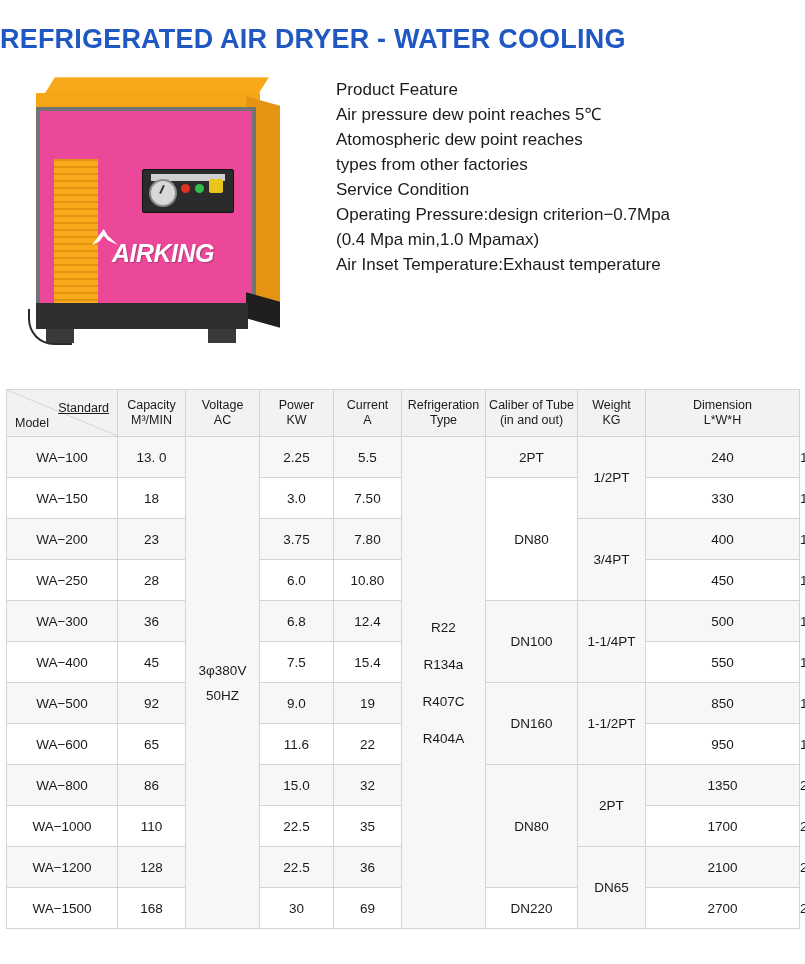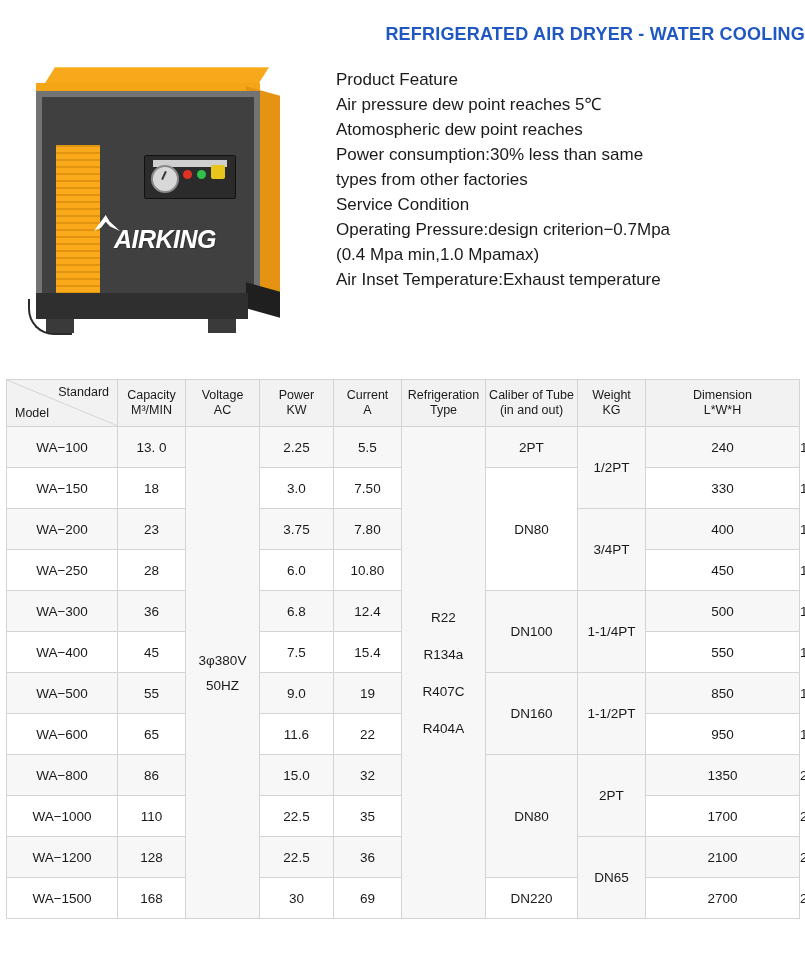--- a/index.html
+++ b/index.html
@@ -13,23 +13,23 @@
     font-family: "Liberation Sans", sans-serif;
     color: #111111;
     overflow: hidden;
   }
   .page {
     position: relative;
     width: 805px;
     height: 964px;
   }
   .title {
-    text-align: right;
+    text-align: left;
     color: #1f57c3;
-    font-size: 18px;
+    font-size: 27px;
     font-weight: bold;
     letter-spacing: 0.2px;
     padding-top: 24px;
     padding-bottom: 6px;
     white-space: nowrap;
   }
   .top-section {
     display: flex;
     flex-direction: row;
     align-items: flex-start;
@@ -65,25 +65,25 @@
     position: absolute;
     left: 8px;
     top: 16px;
     width: 224px;
     height: 20px;
     background: #f5a617;
   }
   .m-body {
     position: absolute;
     left: 8px;
-    top: 24px;
+    top: 30px;
     width: 212px;
     height: 196px;
-    background: #404040;
-    border: 6px solid #737373;
+    background: #ec4899;
+    border: 4px solid #737373;
   }
   .m-side {
     position: absolute;
     left: 218px;
     top: 24px;
     width: 34px;
     height: 200px;
     background: #e59312;
     transform: skewY(16deg);
   }
@@ -245,21 +245,22 @@
   }
   .spec-table tbody tr:nth-child(even) td {
     background: #ffffff;
   }
   .hdr-model {
     position: relative;
   }
   .hdr-model .std {
     position: absolute;
     right: 8px;
-    top: 5px;
+    top: 11px;
+    text-decoration: underline;
   }
   .hdr-model .mdl {
     position: absolute;
     left: 8px;
     bottom: 5px;
   }
   .hdr-model .diag {
     position: absolute;
     left: 0; top: 0; right: 0; bottom: 0;
   }
@@ -295,21 +296,20 @@
         <div class="m-foot-l"></div>
         <div class="m-foot-r"></div>
         <div class="m-cable"></div>
       </div>
     </div>
 
     <div class="features">
       <div>Product Feature</div>
       <div>Air pressure dew point reaches 5℃</div>
       <div>Atomospheric dew point reaches</div>
-      <div>Power consumption:30% less than same</div>
       <div>types from other factories</div>
       <div>Service Condition</div>
       <div>Operating Pressure:design criterion−0.7Mpa</div>
       <div>(0.4 Mpa min,1.0 Mpamax)</div>
       <div>Air Inset Temperature:Exhaust temperature</div>
     </div>
 
   </div>
 
   <table class="spec-table">
@@ -438,21 +438,21 @@
         <td>WA−400</td>
         <td>45</td>
         <td>7.5</td>
         <td>15.4</td>
         <td>550</td>
         <td>1650x900x1650</td>
       </tr>
 
       <tr>
         <td>WA−500</td>
-        <td>55</td>
+        <td>92</td>
         <td>9.0</td>
         <td>19</td>
         <td rowspan="2">DN160</td>
         <td rowspan="2">1-1/2PT</td>
         <td>850</td>
         <td>1640x1070x2010</td>
       </tr>
 
       <tr>
         <td>WA−600</td>

